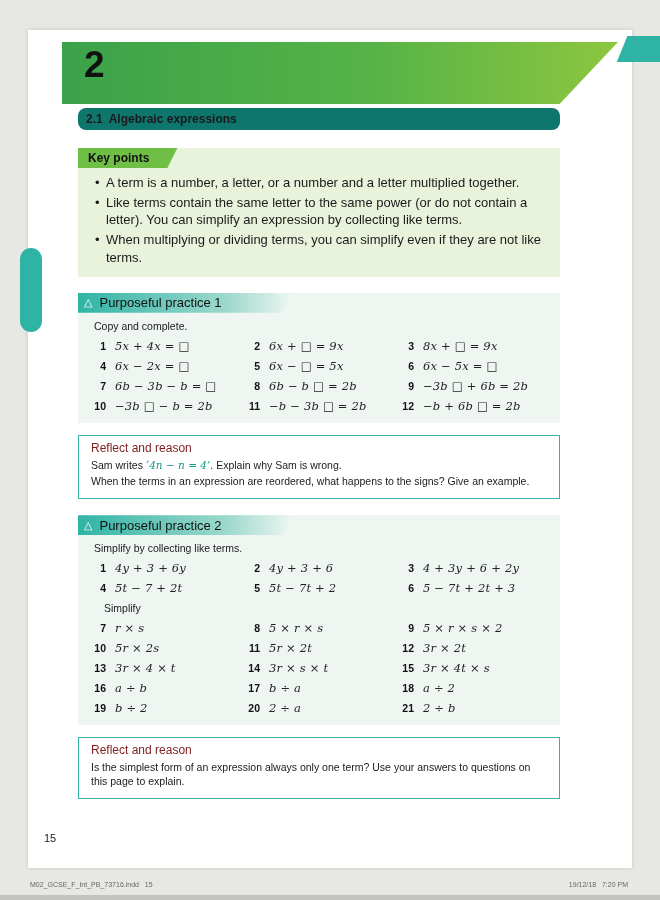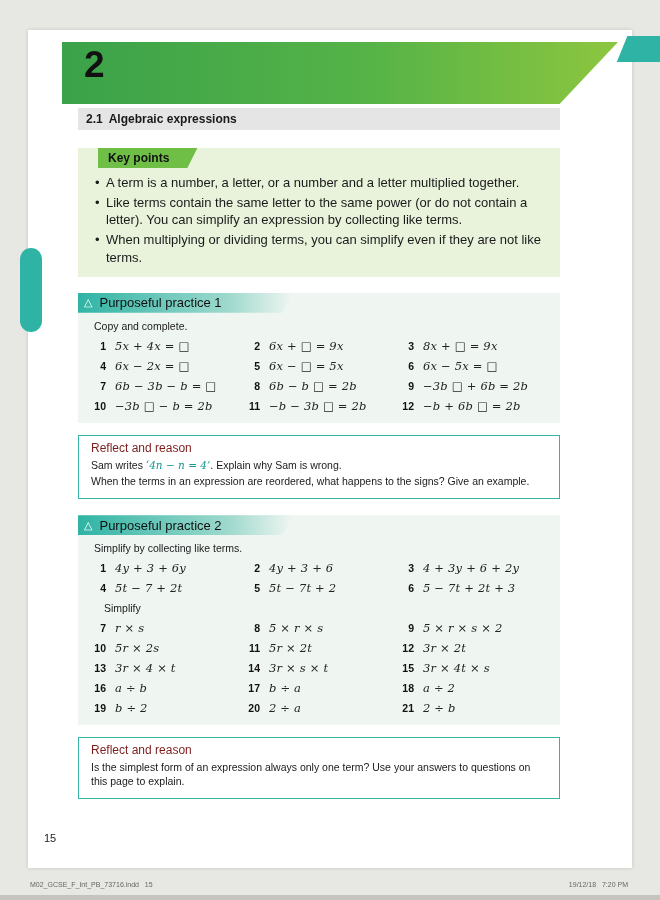--- a/index.html
+++ b/index.html
@@ -26,35 +26,34 @@
   .banner {
     position:relative; margin:12px 0 0 34px; width:556px; height:62px;
     background:linear-gradient(to right, #3ba24a 0%, #55b347 55%, #8dc63f 100%);
     clip-path:polygon(0 0, 100% 0, 89.5% 100%, 0 100%);
   }
   .ch-num { position:absolute; left:22px; top:2px; font-size:37px; font-weight:bold; color:#111; }
   .ch-title { position:absolute; left:82px; top:15px; font-size:25px; font-weight:bold; color:#111; }
 
   .section-bar {
     margin:4px 0 0 50px; width:482px; height:22px; line-height:22px;
-    background:#e5e5e5; padding-left:8px; box-sizing:border-box;
-    font-size:12px; color:#1a1a1a;
+    background:#0f766e; padding-left:8px; box-sizing:border-box;
+    font-size:12px; color:#1a1a1a;border-radius:8px;
   }
   .section-bar .sec-num { font-weight:bold; margin-right:6px; }
   .section-bar .sec-title { font-weight:bold; }
 
   .content { margin-left:50px; width:482px; }
 
   
   .keypoints { margin-top:18px; background:#e9f3dc; padding-bottom:8px; }
   .kp-header {
     display:inline-block; background:#6fbf47; color:#111;
     font-weight:bold; font-size:12px; padding:3px 28px 3px 10px;
     clip-path:polygon(0 0, 100% 0, 90% 100%, 0 100%);
-    margin-left:20px;
   }
   .kp-list { margin:6px 14px 0 16px; padding:0; list-style:none; }
   .kp-list li {
     font-size:13px; line-height:1.32; color:#1a1a1a;
     padding-left:12px; position:relative; margin-bottom:3px;
   }
   .kp-list li::before { content:"\2022"; position:absolute; left:1px; }
 
   
   .left-curve {

